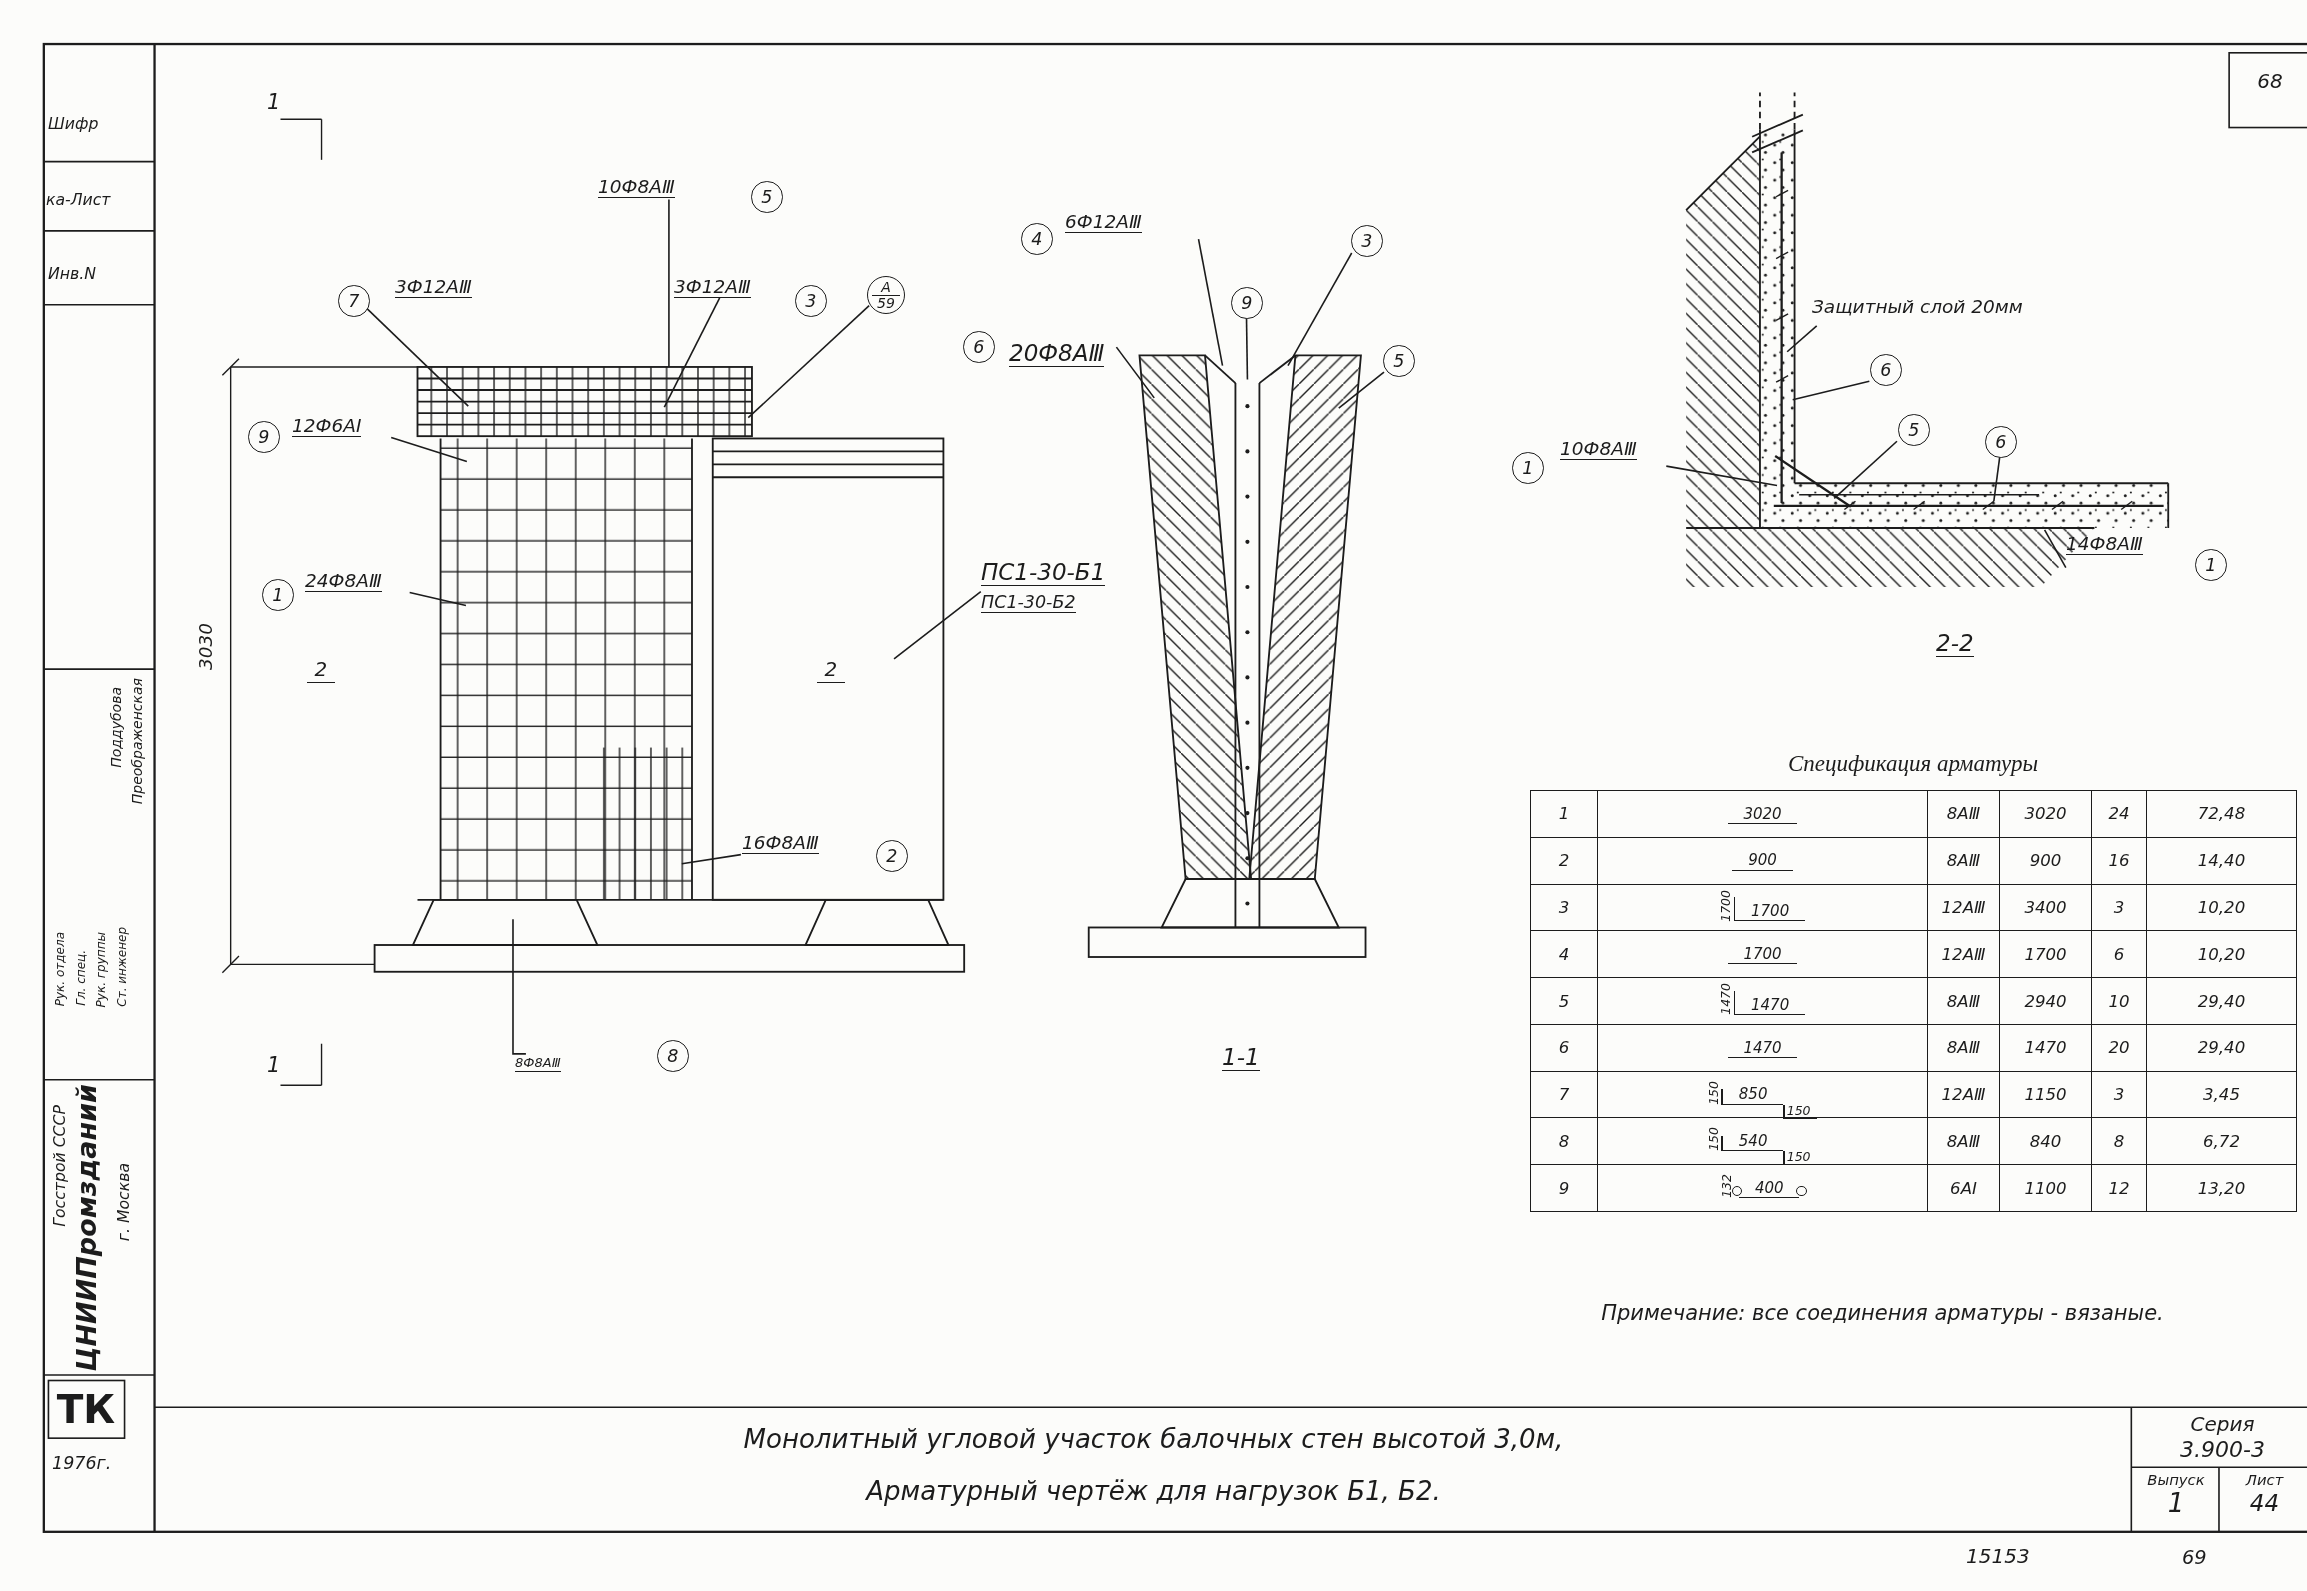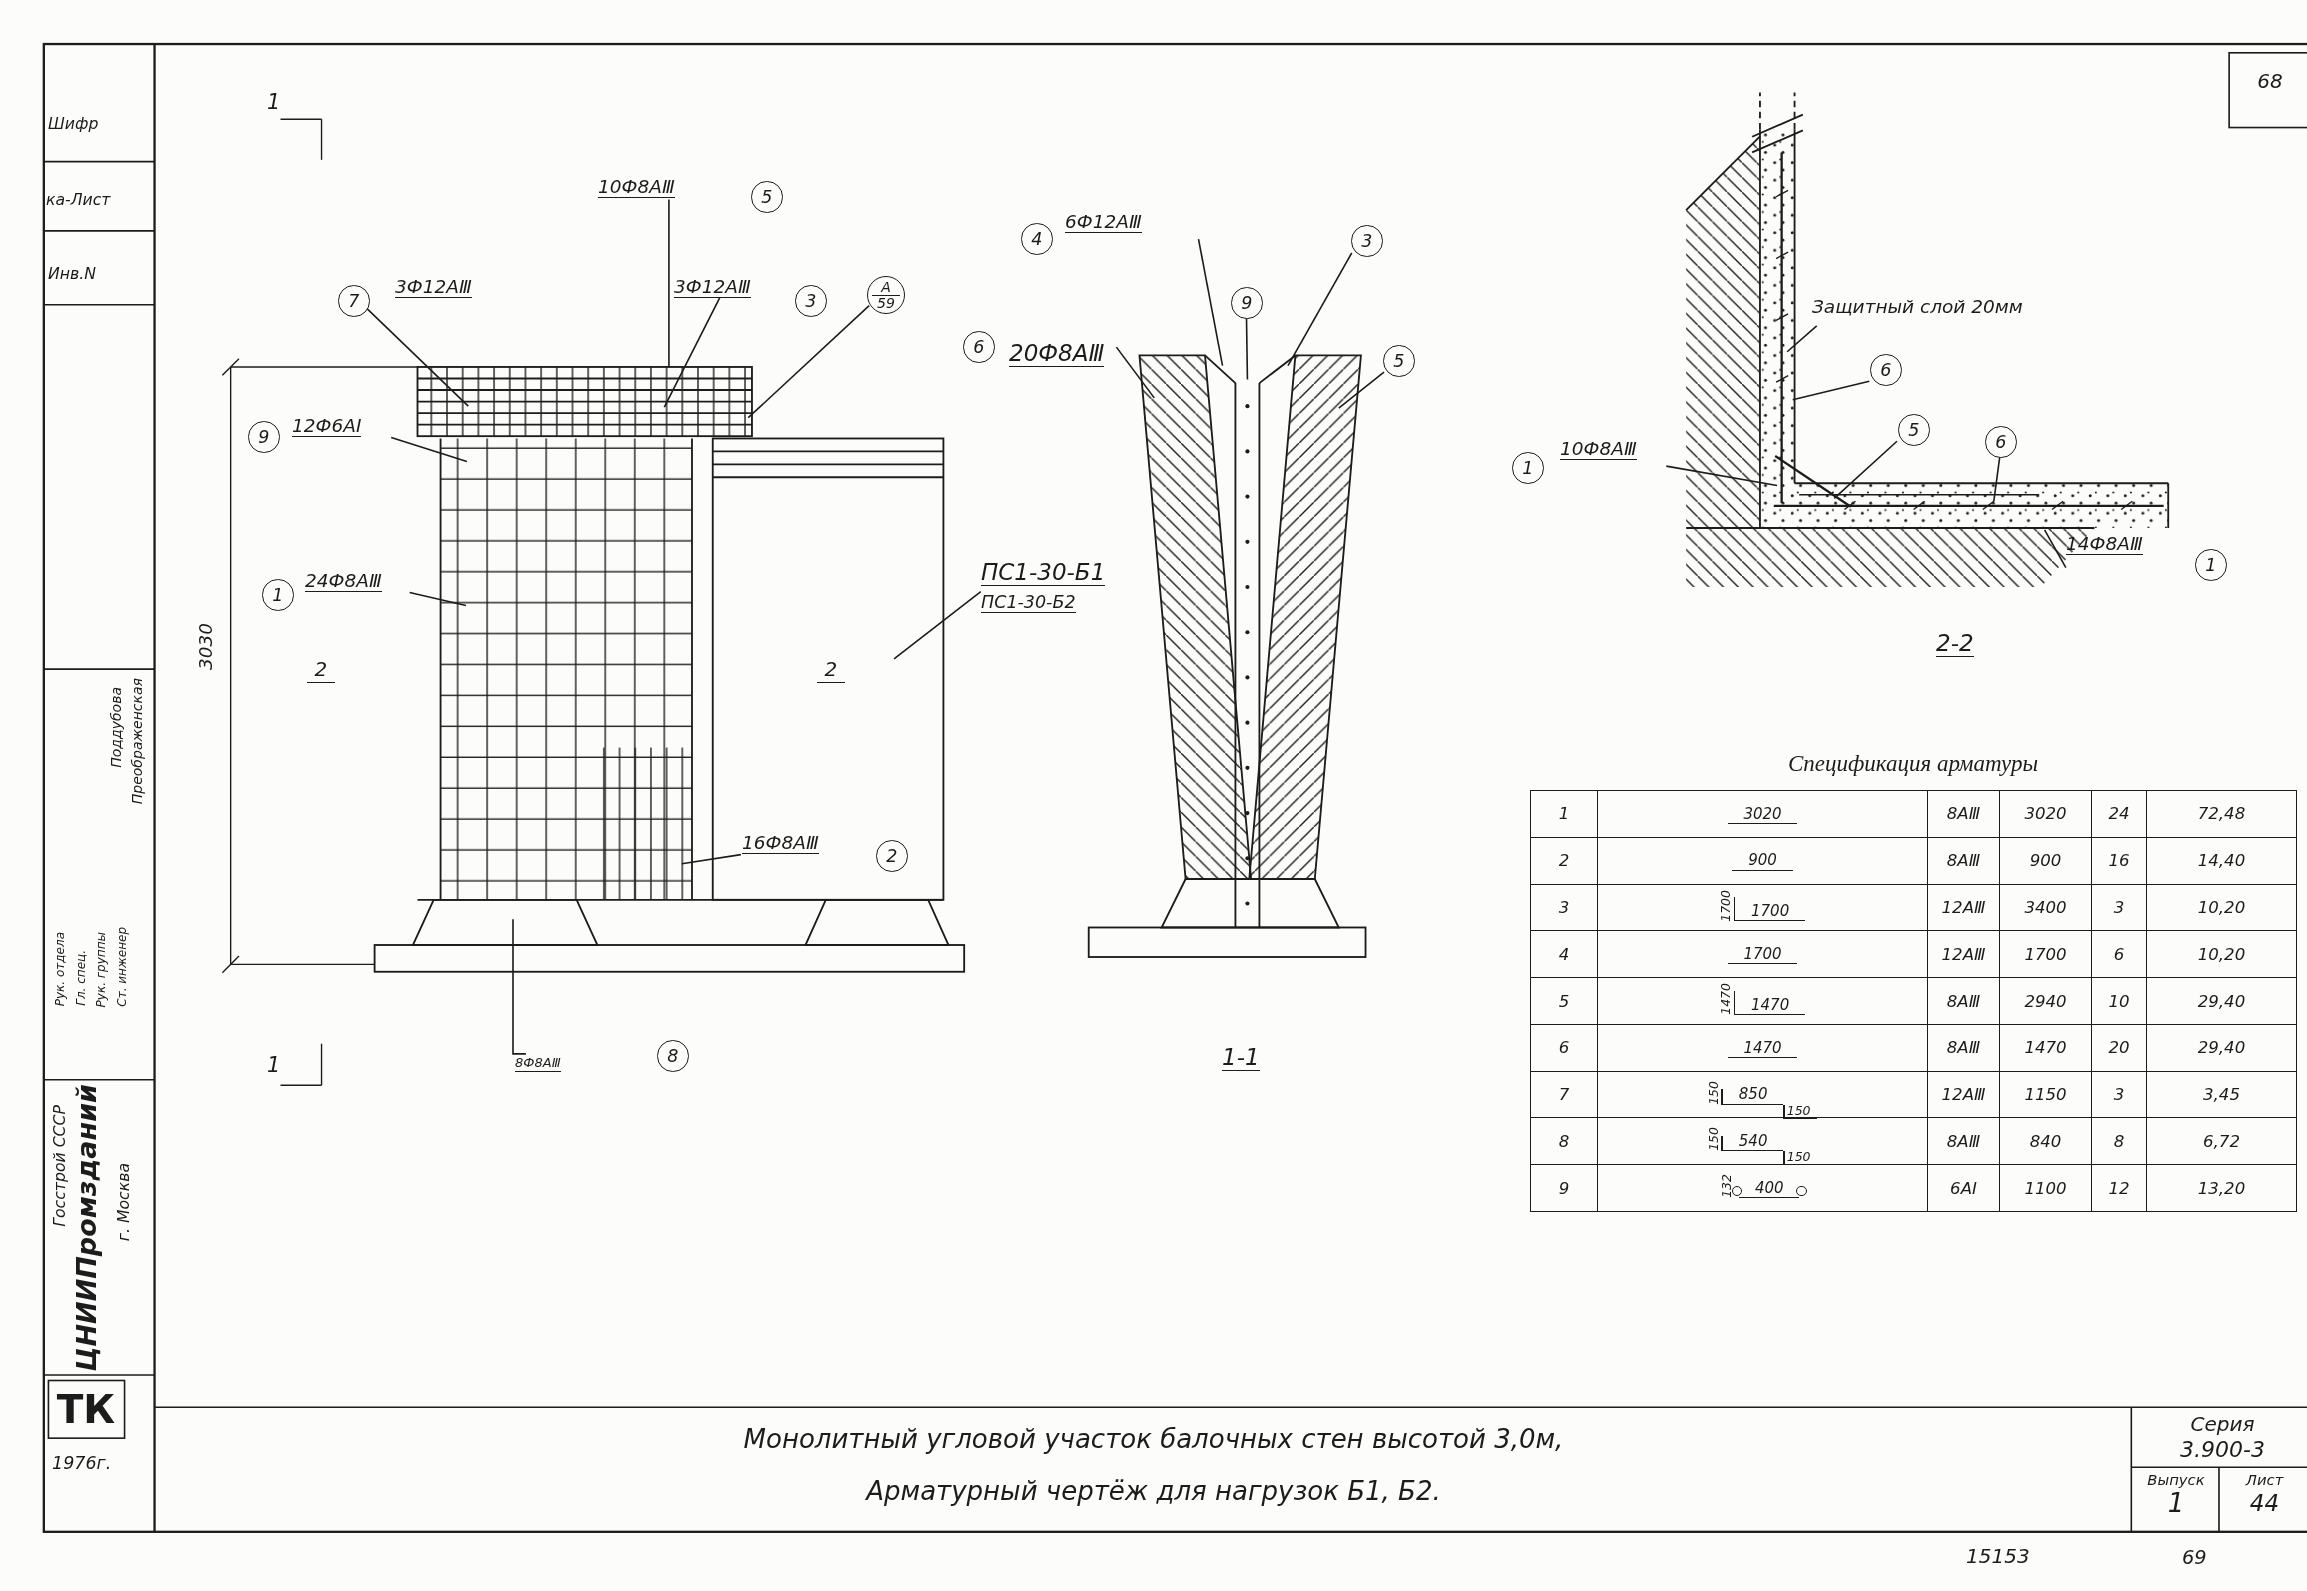--- a/index.html
+++ b/index.html
@@ -410,20 +410,21 @@
               <span class="hook"></span>
             </div>
     </td>
     <td>6АⅠ</td>
     <td>1100</td>
     <td>12</td>
     <td>13,20</td>
   </tr>
 </tbody>
     </table>
+<div class="t c" style="left:1467px;top:1301px;width:831px;font-size:21px;">Примечание: все соединения арматуры - вязаные.</div>
 
 <div class="t c" style="left:323px;top:1425px;width:1661px;font-size:26px;">Монолитный угловой участок балочных стен высотой 3,0м,</div>
 <div class="t c" style="left:323px;top:1477px;width:1661px;font-size:26px;">Арматурный чертёж для нагрузок Б1, Б2.</div>
 <div class="t c" style="left:2136px;top:1413px;width:173px;font-size:20px;">Серия</div>
 <div class="t c" style="left:2136px;top:1437px;width:173px;font-size:22px;">3.900-3</div>
 <div class="t c" style="left:2133px;top:1471px;width:86px;font-size:14.8px;">Выпуск</div>
 <div class="t c" style="left:2133px;top:1489px;width:86px;font-size:26px;">1</div>
 <div class="t c" style="left:2220px;top:1471px;width:89px;font-size:14.8px;">Лист</div>
 <div class="t c" style="left:2220px;top:1490px;width:89px;font-size:23px;">44</div>
 

